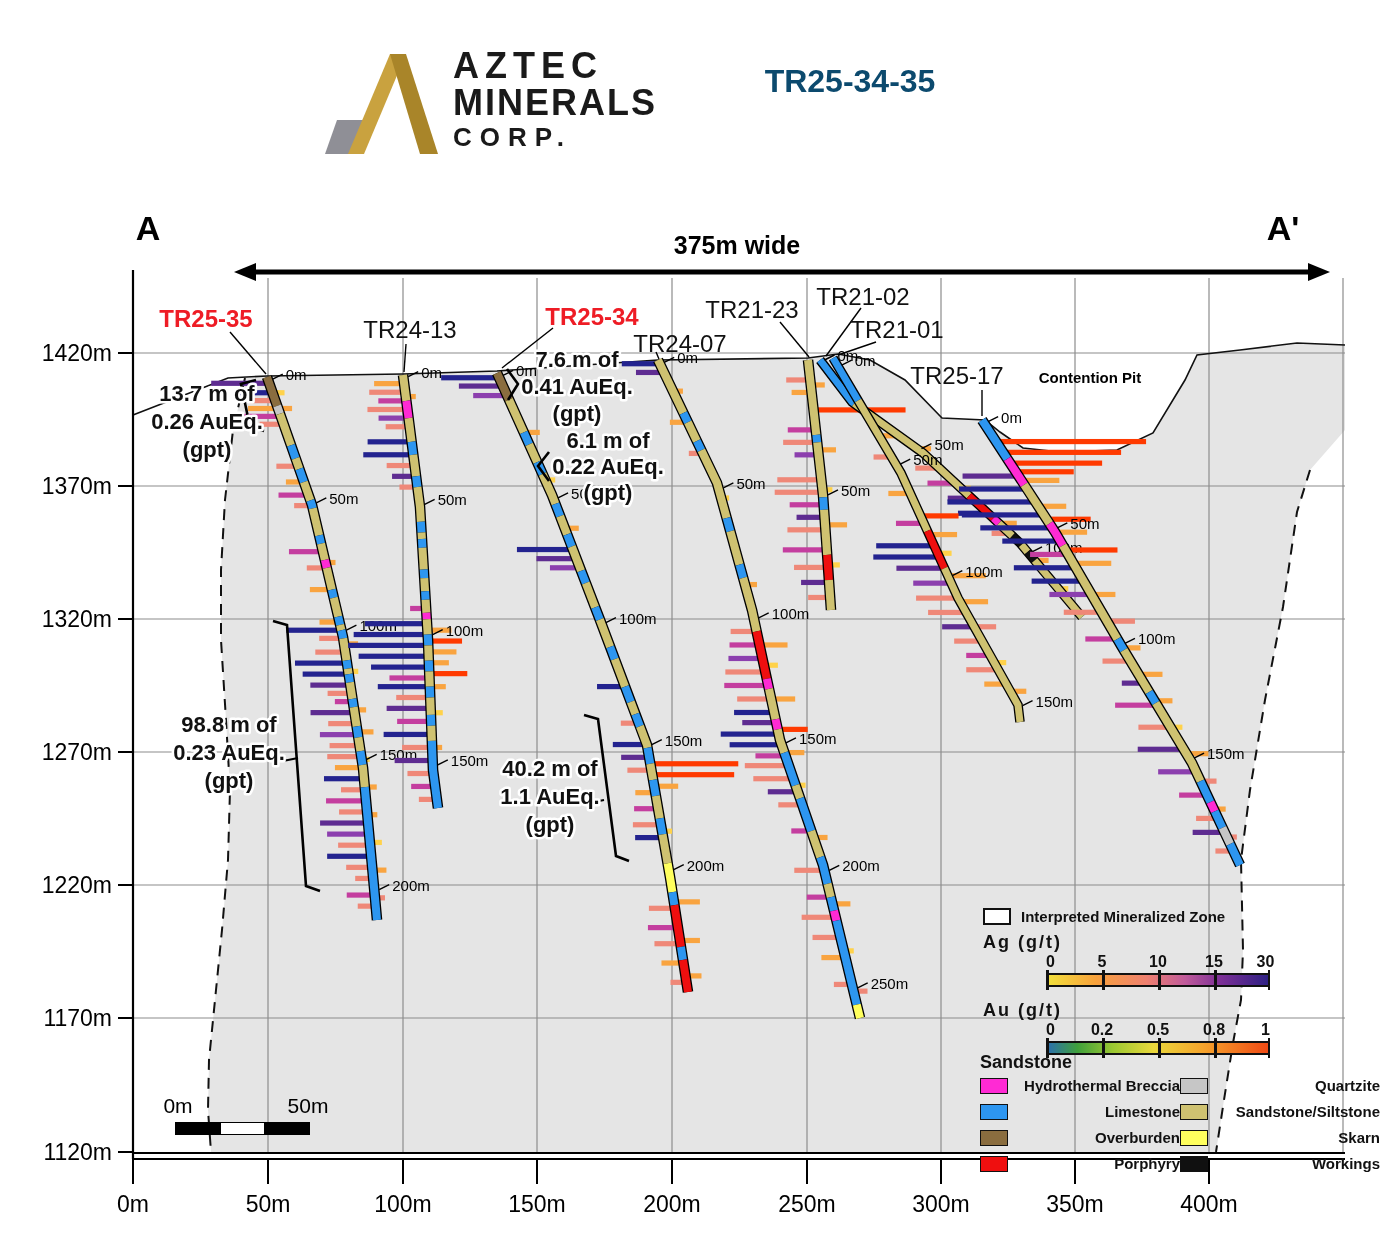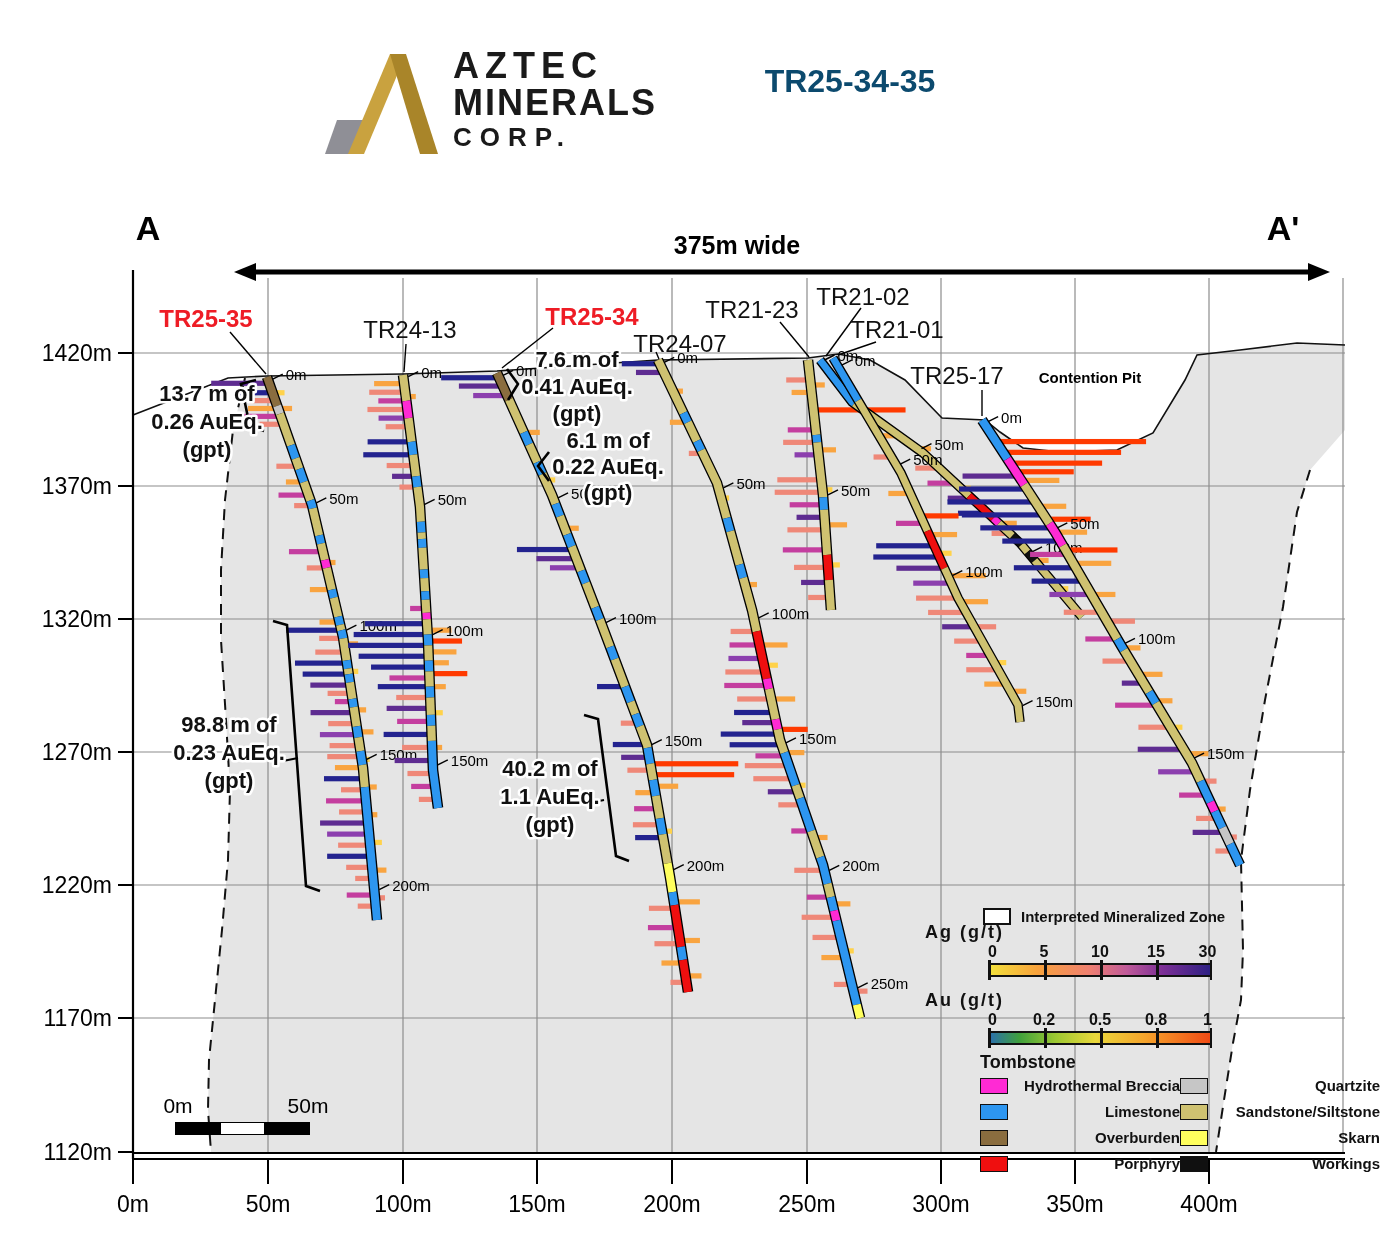--- a/index.html
+++ b/index.html
@@ -12,21 +12,21 @@
   .logo-l1{font-size:36px;font-weight:700;letter-spacing:6px;line-height:36px;}
   .logo-l2{font-size:36px;font-weight:700;letter-spacing:2px;line-height:38px;}
   .logo-l3{font-size:26px;font-weight:700;letter-spacing:8px;line-height:30px;}
   .titles{position:absolute;left:660px;top:62px;width:380px;text-align:center;color:#0c4a6e;}
   .title-main{font-size:32px;font-weight:700;line-height:38px;}
   .title-sub{font-size:27px;font-weight:700;line-height:36px;}
   
   .lg-zone{position:absolute;left:983px;top:876px;display:flex;align-items:center;gap:10px;margin-top:32px;}
   .lg-zone-box{width:24px;height:13px;background:#fff;border:2px solid #111;}
   .lg-zone-label{font-size:15px;font-weight:700;color:#111;}
-  .lg-scale{position:absolute;left:925px;}
+  .lg-scale{position:absolute;left:983px;margin-top:10px;}
   .lg-scale.ag{top:922px;}
   .lg-scale.au{top:990px;}
   .lg-scale-title{font-size:18px;font-weight:700;letter-spacing:2px;color:#111;}
   .lg-scale-body{position:relative;margin-left:63px;width:224px;height:34px;}
   .lg-ticklabels{position:relative;height:20px;}
   .lg-ticklabels span{position:absolute;transform:translateX(-50%);font-size:16px;font-weight:700;color:#111;}
   .lg-bar{position:relative;height:10px;border-top:2px solid #111;border-bottom:2px solid #111;}
   .lg-bar i{position:absolute;top:-5px;width:2.5px;height:20px;background:#111;}
   .lg-lith{position:absolute;left:980px;top:1052px;}
   .lg-lith-title{font-size:18px;font-weight:700;color:#111;margin-bottom:4px;}
@@ -754,21 +754,21 @@
       <i style="left:0"></i>
         <i style="left:25%"></i>
         <i style="left:50%"></i>
         <i style="left:75%"></i>
         <i style="right:0"></i>
     </div>
   </div>
 </div>
 
 <div class="lg-lith">
-  <div class="lg-lith-title">Tombstone</div>
+  <div class="lg-lith-title">Sandstone</div>
   <div class="lg-lith-grid">
     <div class="lg-item">
       <div class="lg-swatch" style="background-color: rgb(255, 42, 212);"></div>
       <span>Hydrothermal Breccia</span>
       </div>
     <div class="lg-item">
       <div class="lg-swatch" style="background-color: rgb(198, 198, 198);"></div>
       <span>Quartzite</span>
       </div>
     <div class="lg-item">

